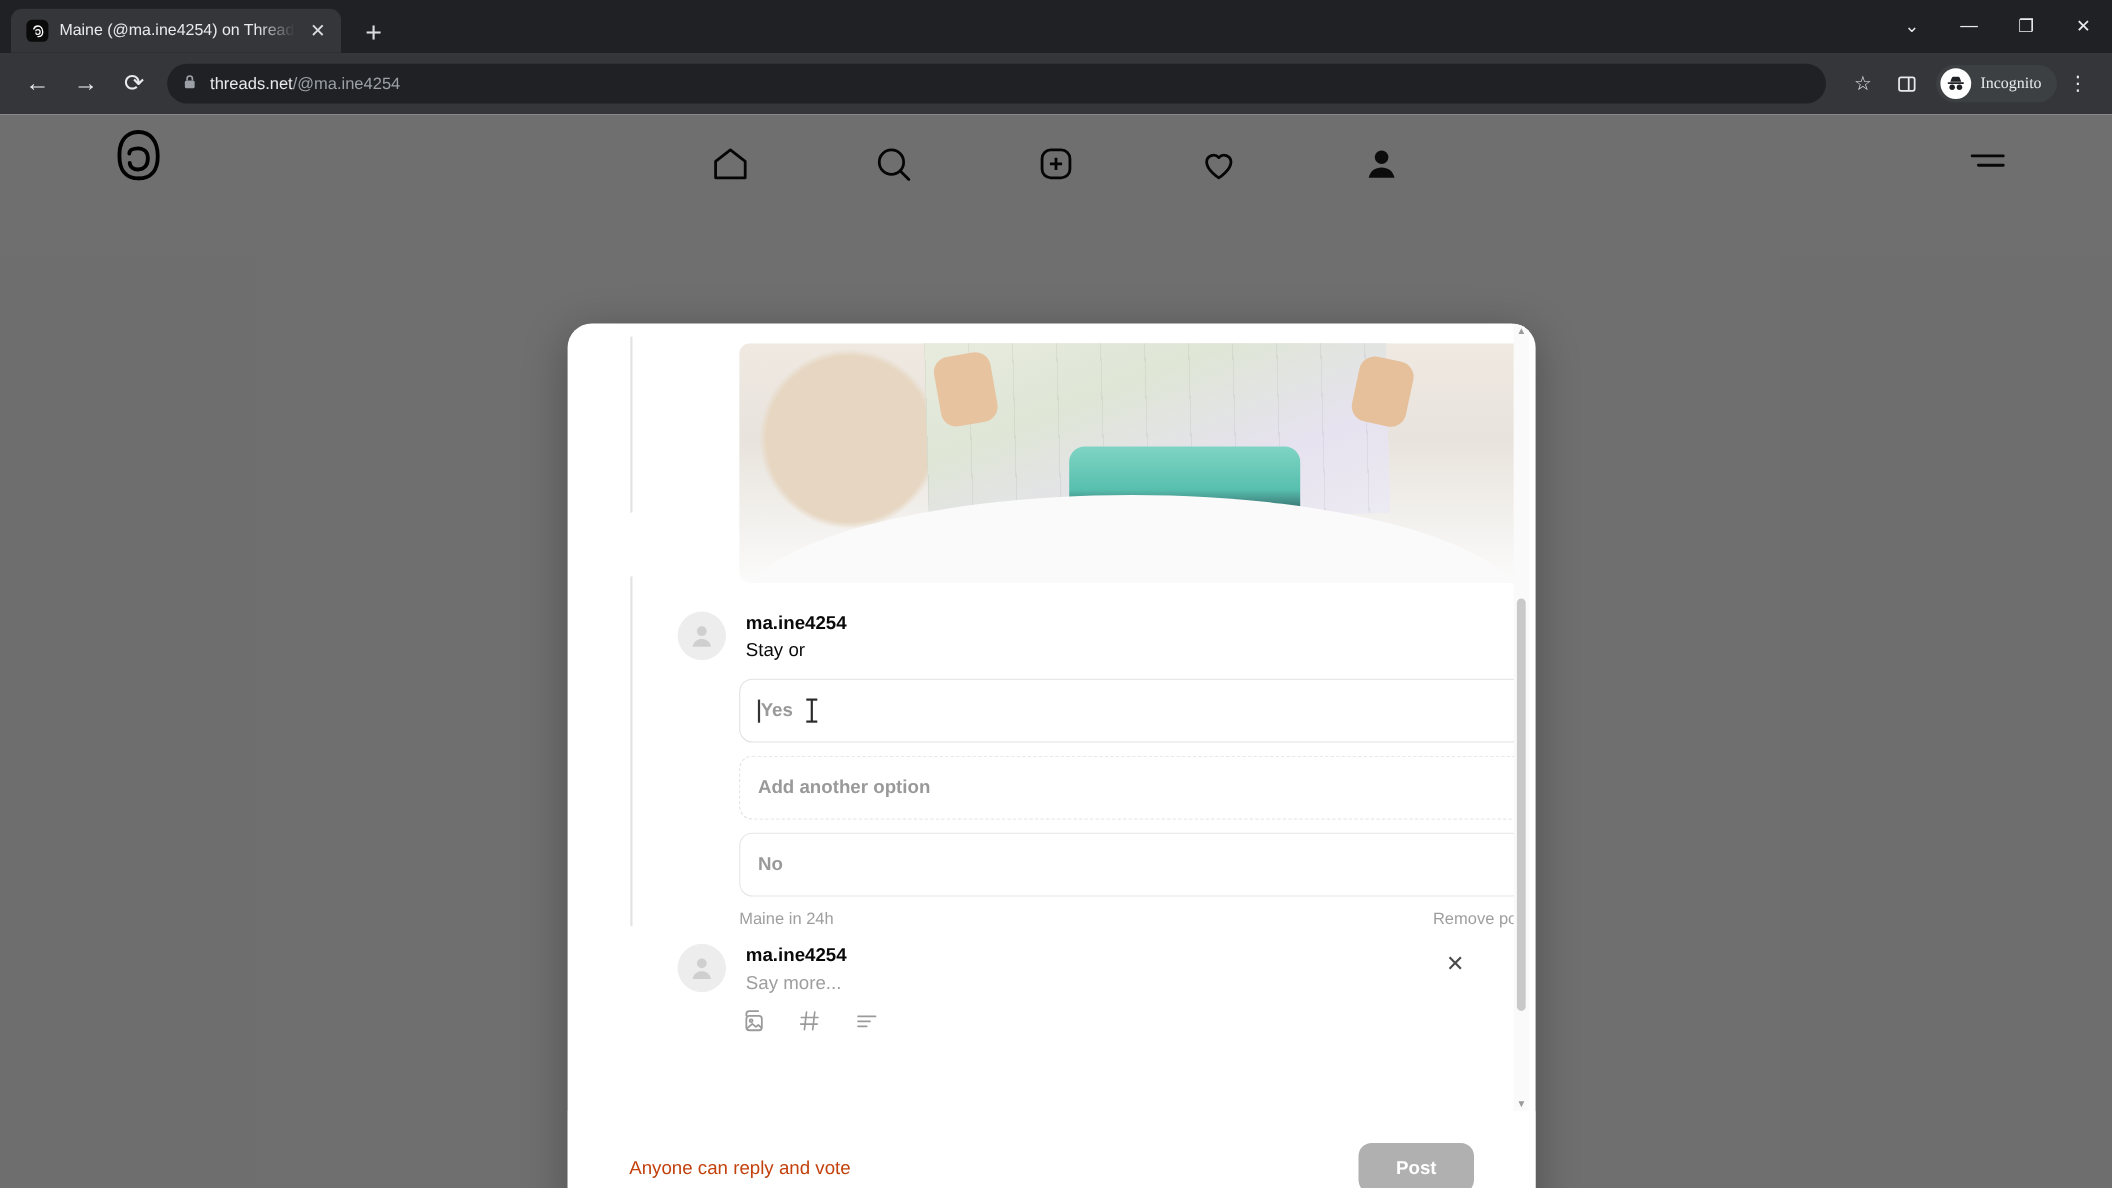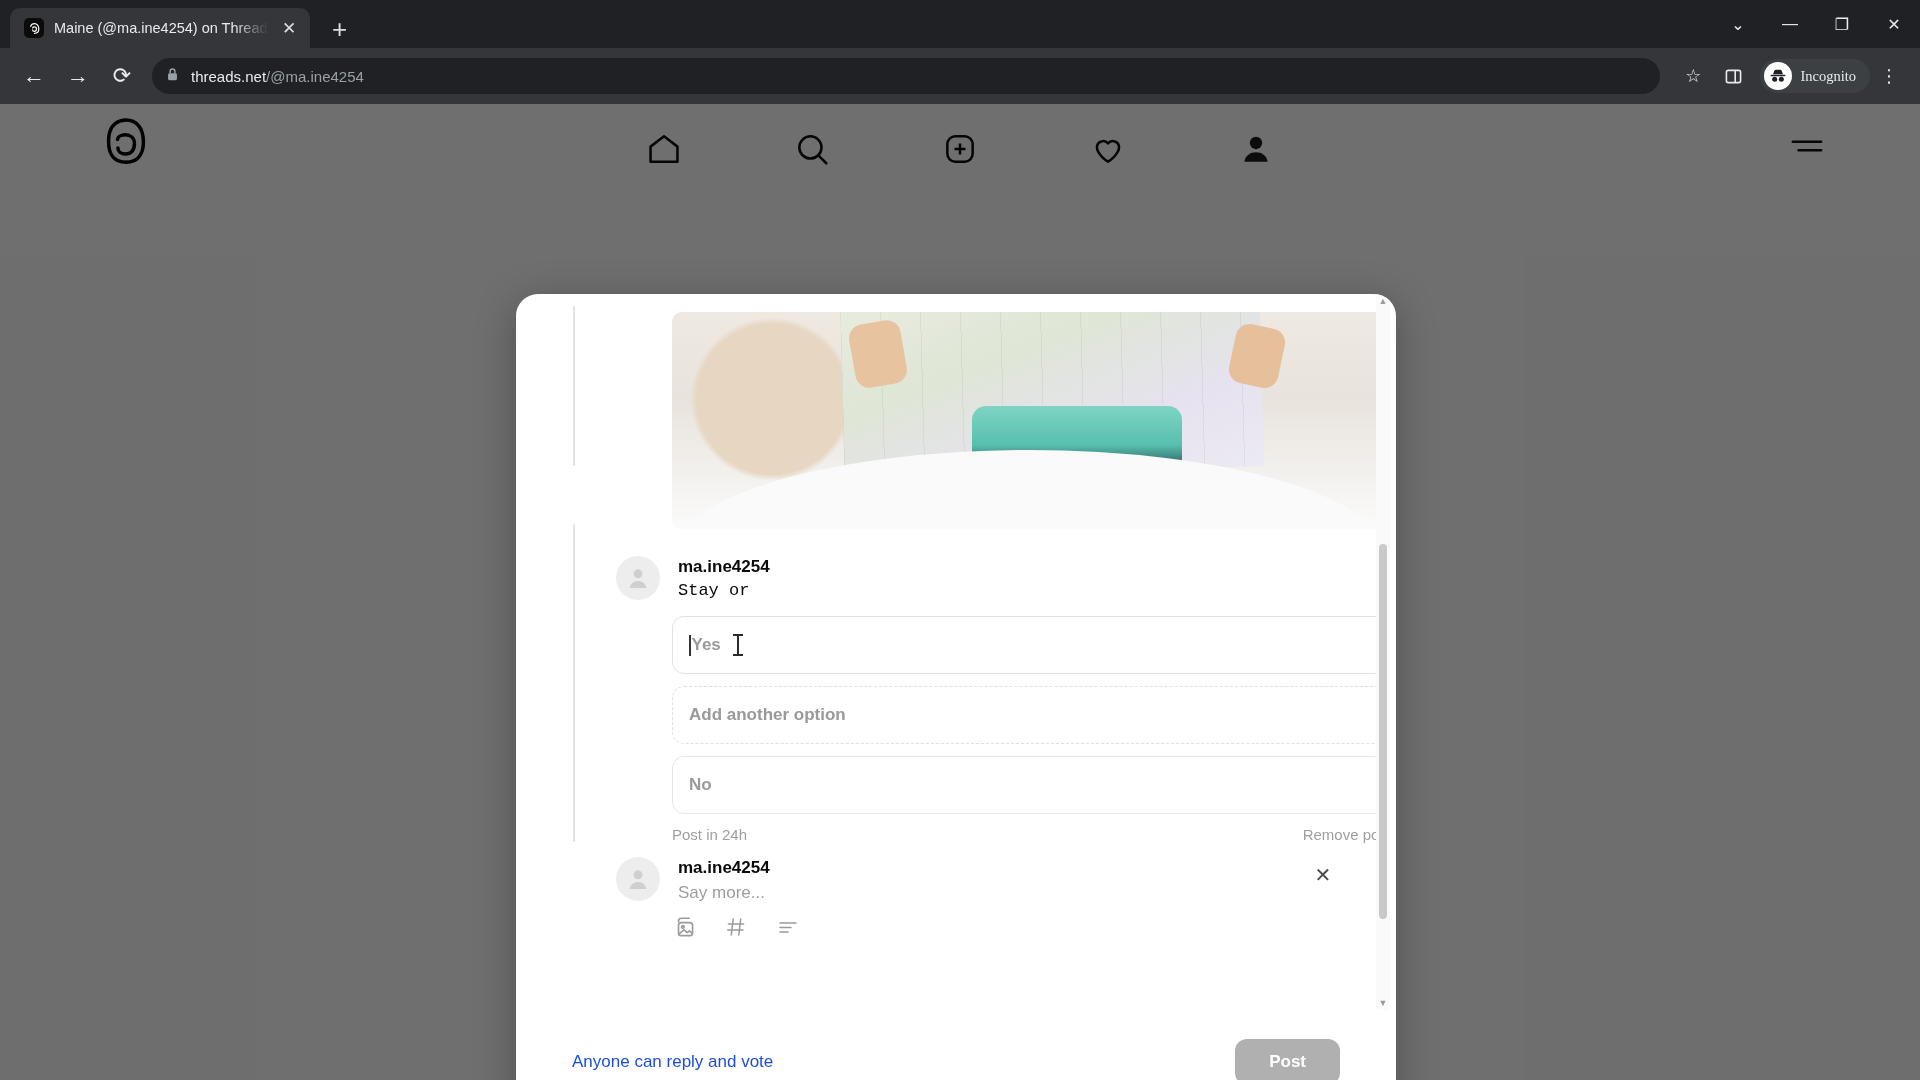--- a/index.html
+++ b/index.html
@@ -121,21 +121,21 @@
   .media-hand-l { position:absolute; left: 180px; top: 10px; width: 52px; height: 64px; background:#e7c3a0; border-radius: 14px; transform: rotate(-10deg); }
   .media-hand-r { position:absolute; left: 560px; top: 14px; width: 50px; height: 60px; background:#e6bf9b; border-radius: 14px; transform: rotate(12deg); }
   .media-white { position:absolute; left: 0; bottom: -70px; width: 714px; height: 150px; background:#fafafa; border-radius: 50% 50% 0 0 / 70% 70% 0 0; }
 
   .row-user { display:flex; gap: 18px; margin: 26px 0 0 44px; align-items: flex-start; }
   .avatar {
     width: 44px; height: 44px; border-radius: 50%; background: #ededed; flex: none;
     display:flex; align-items:center; justify-content:center; color:#c9c9c9;
   }
   .uname { font-size: 17px; font-weight: bold; color: #0a0a0a; line-height: 1.25; }
-  .utext { font-size: 17px; color: #0a0a0a; margin-top: 4px; font-family: Liberation Mono, monospace; }
+  .utext { font-size: 17px; color: #0a0a0a; margin-top: 4px; }
 
   .poll { margin: 16px 0 0 100px; width: 714px; font-weight: bold; }
   .poll-opt {
     height: 58px; border: 1px solid #e6e6e6; border-radius: 12px;
     display: flex; align-items: center; padding: 0 16px; margin-bottom: 12px;
     font-size: 17px; color: #999; position: relative; background:#fff;
   }
   .poll-opt.focused { border-color: #e2e2e2; }
   .caret {
     display:inline-block; width: 1.5px; height: 21px; background: #333;
@@ -163,21 +163,21 @@
   .saymore { font-size: 17px; color: #9e9e9e; margin-top: 4px; }
   .closex { position: absolute; right: 4px; top: 6px; font-size: 20px; color: #4a4a4a; width: 26px; text-align:center; }
 
   .compose-tools { display:flex; gap: 26px; margin: 12px 0 18px 100px; align-items:center; }
   .tool { width: 26px; height: 26px; color: #999; }
 
   .modal-footer {
     height: 104px; display:flex; align-items:center; justify-content: space-between;
     padding: 0 56px; background:#fff; position: relative;
   }
-  .footer-note { font-size: 17px; color: #1d4ed8; }
+  .footer-note { font-size: 17px; color: #c2410c; }
   .post-btn {
     background: #b0b0b0; color: #fff; font-size: 17px; font-weight: bold;
     border: none; border-radius: 12px; padding: 13px 34px; cursor: default;
   }
 
   
   .mscroll {
     position: absolute; right: 6px; top: 0; bottom: 0; width: 14px; z-index: 14;
   }
   .mscroll .track { position:absolute; inset:0; background: #fafafa; }
@@ -343,21 +343,21 @@
             </div>
             <div class="poll-opt dashed">
               <span>Add another option</span>
             </div>
             <div class="poll-opt">
               <span>No</span>
             </div>
           </div>
 
           <div class="poll-meta">
-            <span class="ends">Post in 24h</span>
+            <span class="ends">Maine in 24h</span>
             <span class="remove">Remove poll</span>
           </div>
 
           <div class="row-user2">
             <div class="avatar">
               <svg width="28" height="28" viewBox="0 0 24 24" fill="#cfcfcf">
                   <circle cx="12" cy="8.4" r="3.8"></circle>
                   <path d="M4.8 20.5c.8-4 3.8-6 7.2-6s6.4 2 7.2 6z"></path>
                 </svg>
             </div>

